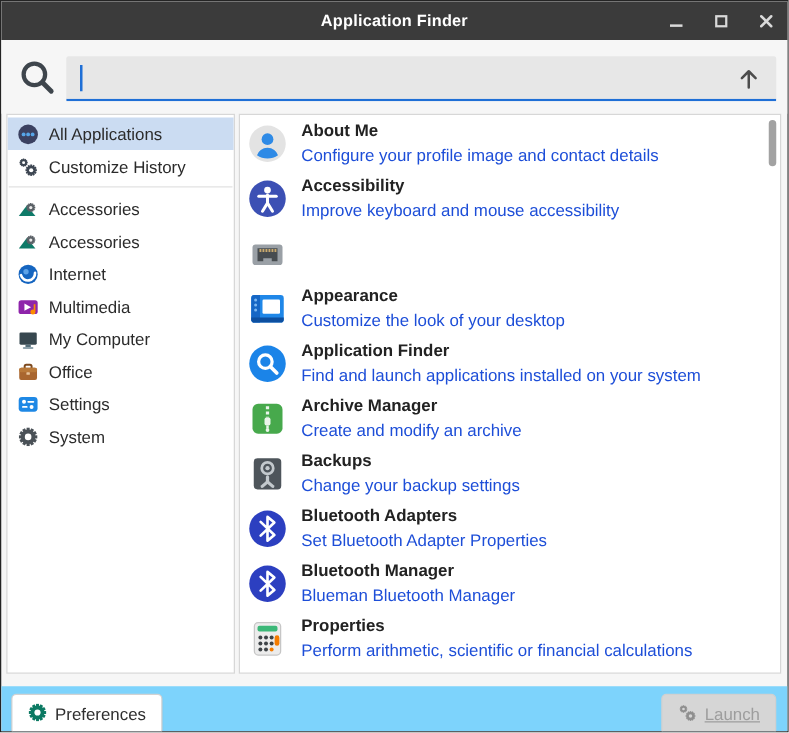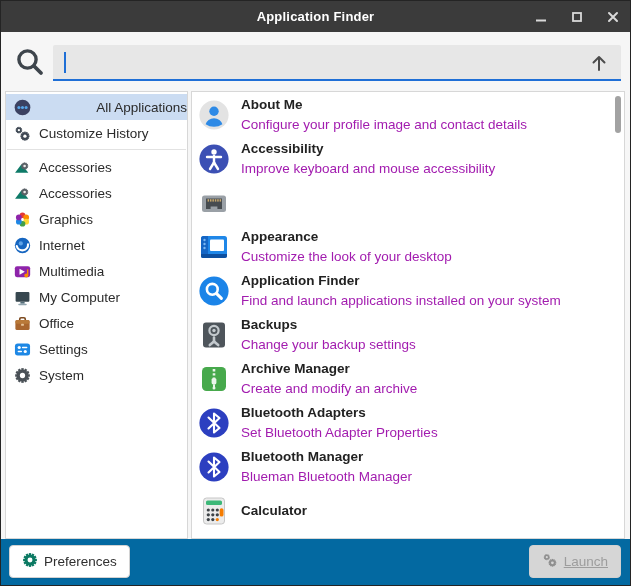--- a/index.html
+++ b/index.html
@@ -20,34 +20,34 @@
   .text-cursor{position:absolute;left:11px;top:7px;width:2px;height:21px;background:#1f6fd6;}
   .entry-up{position:absolute;right:12px;top:8px;}
 
   
   .main{position:absolute;top:90px;left:4px;right:5px;height:448px;display:flex;gap:3px;}
   .panel{background:#ffffff;border:1px solid #d7d7d7;overflow:hidden;}
   .sidebar{width:183px;padding:2px 0;}
   .applist{flex:1;position:relative;padding:1px 0;}
 
   .side-row{display:flex;align-items:center;height:26px;padding-left:7px;gap:8px;cursor:default;}
-  .side-row.selected{background:#cbdcf2;justify-content:space-between;}
+  .side-row.selected{background:#cbdcf2;}
   .side-row .slabel{font-size:13.5px;color:#2b2b2b;white-space:nowrap;}
   .side-sep{height:1px;background:#e2e2e2;margin:3px 1px 4px 1px;}
   .sicon{width:18px;height:18px;display:flex;align-items:center;justify-content:center;flex:0 0 18px;}
 
   .app-row{display:flex;align-items:center;height:44px;padding-left:6px;gap:11px;cursor:default;}
   .aicon{width:32px;height:32px;flex:0 0 32px;display:flex;align-items:center;justify-content:center;}
   .atext{display:flex;flex-direction:column;justify-content:center;line-height:20px;min-width:0;}
   .aname{font-size:13.5px;font-weight:bold;color:#222;white-space:nowrap;}
-  .adesc{font-size:13.5px;color:#a21caf;white-space:nowrap;}
+  .adesc{font-size:13.5px;color:#1d4ed8;white-space:nowrap;}
   .scroll-thumb{position:absolute;right:3px;top:4px;width:6px;height:37px;background:#a2a2a2;border-radius:3px;}
 
   
-  .footer{position:absolute;left:0;right:0;bottom:0;height:46px;background:#0369a1;}
+  .footer{position:absolute;left:0;right:0;bottom:0;height:36px;background:#7dd3fc;}
   .btn{display:inline-flex;align-items:center;gap:6px;height:33px;padding:0 12px;border-radius:4px;font-size:13.5px;}
   .btn-prefs{position:absolute;left:8px;top:6px;background:#ffffff;border:1px solid #d2d2d2;color:#2f2f2f;box-shadow:0 1px 1px rgba(0,0,0,.06);cursor:pointer;}
   .btn-launch{position:absolute;right:9px;top:6px;background:#d6d6d6;border:1px solid #d0d0d0;color:#9d9d9d;text-decoration:underline;}
 </style>
 </head>
 <body>
 
 <div class="window">
 
   <div class="titlebar">
@@ -162,33 +162,20 @@
                 <rect x="9.42" y="3.20" width="1.16" height="6.80" transform="rotate(150 10 6.6)"></rect>
                 <circle cx="10" cy="6.6" r="1.22" fill="#e9e9e9"></circle>
               </g>
             </svg>
           </span>
           <span class="slabel">Accessories</span>
         </div>
         <div class="side-row">
           <span class="sicon">
             <svg width="17" height="17" viewBox="0 0 16 16">
-              <circle cx="8.00" cy="4.00" r="2.7" fill="#e53935"></circle>
-              <circle cx="11.46" cy="6.00" r="2.7" fill="#fb8c00"></circle>
-              <circle cx="11.46" cy="10.00" r="2.7" fill="#fdd835"></circle>
-              <circle cx="8.00" cy="12.00" r="2.7" fill="#43a047"></circle>
-              <circle cx="4.54" cy="10.00" r="2.7" fill="#1e88e5"></circle>
-              <circle cx="4.54" cy="6.00" r="2.7" fill="#8e24aa"></circle>
-            </svg>
-          </span>
-          <span class="slabel">Graphics</span>
-        </div>
-        <div class="side-row">
-          <span class="sicon">
-            <svg width="17" height="17" viewBox="0 0 16 16">
               <circle cx="8" cy="8" r="7.2" fill="#1565c0"></circle>
               <path d="M2.6 8.6 a5.4 5.4 0 0 0 10.6 -1.8" stroke="#ffffff" stroke-width="2" fill="none" stroke-linecap="round"></path>
               <circle cx="6.4" cy="6" r="2" fill="#5ea3e8"></circle>
             </svg>
           </span>
           <span class="slabel">Internet</span>
         </div>
         <div class="side-row">
           <span class="sicon">
             <svg width="17" height="17" viewBox="0 0 16 16">
@@ -326,48 +313,48 @@
             </svg>
           </span>
           <span class="atext">
             <span class="aname">Application Finder</span>
             <span class="adesc">Find and launch applications installed on your system</span>
           </span>
         </div>
         <div class="app-row">
           <span class="aicon">
             <svg width="32" height="32" viewBox="0 0 32 32">
+              <rect x="4" y="4" width="24" height="24" rx="4.5" fill="#47a94c"></rect>
+              <line x1="16" y1="6" x2="16" y2="15" stroke="#eaf5ea" stroke-width="2.6" stroke-dasharray="2.4 1.8"></line>
+              <rect x="13.6" y="15" width="4.8" height="6.4" rx="1.6" fill="#eaf5ea"></rect>
+              <rect x="15" y="21.4" width="2" height="2.6" fill="#eaf5ea"></rect>
+              <circle cx="16" cy="25" r="1.5" fill="#eaf5ea"></circle>
+            </svg>
+          </span>
+          <span class="atext">
+            <span class="aname">Archive Manager</span>
+            <span class="adesc">Create and modify an archive</span>
+          </span>
+        </div>
+        <div class="app-row">
+          <span class="aicon">
+            <svg width="32" height="32" viewBox="0 0 32 32">
               <rect x="5" y="3.5" width="22" height="25" rx="3" fill="#4e555b"></rect>
               <circle cx="16" cy="11.5" r="4.6" fill="none" stroke="#c3c9cd" stroke-width="2.2"></circle>
               <circle cx="16" cy="11.5" r="1.7" fill="#c3c9cd"></circle>
               <g stroke="#c3c9cd" stroke-width="2.6" fill="none" stroke-linecap="round">
                 <path d="M16 18.5 v4"></path>
                 <path d="M16 22.5 l-4.2 3.6"></path>
                 <path d="M16 22.5 l4.2 3.6"></path>
               </g>
             </svg>
           </span>
           <span class="atext">
             <span class="aname">Backups</span>
             <span class="adesc">Change your backup settings</span>
-          </span>
-        </div>
-        <div class="app-row">
-          <span class="aicon">
-            <svg width="32" height="32" viewBox="0 0 32 32">
-              <rect x="4" y="4" width="24" height="24" rx="4.5" fill="#47a94c"></rect>
-              <line x1="16" y1="6" x2="16" y2="15" stroke="#eaf5ea" stroke-width="2.6" stroke-dasharray="2.4 1.8"></line>
-              <rect x="13.6" y="15" width="4.8" height="6.4" rx="1.6" fill="#eaf5ea"></rect>
-              <rect x="15" y="21.4" width="2" height="2.6" fill="#eaf5ea"></rect>
-              <circle cx="16" cy="25" r="1.5" fill="#eaf5ea"></circle>
-            </svg>
-          </span>
-          <span class="atext">
-            <span class="aname">Archive Manager</span>
-            <span class="adesc">Create and modify an archive</span>
           </span>
         </div>
         <div class="app-row">
           <span class="aicon">
             <svg width="32" height="32" viewBox="0 0 32 32">
               <circle cx="16" cy="16" r="14.6" fill="#2c3fc0"></circle>
               <path d="M10.5 10.5 L21.5 21 L16 25.5 V6.5 L21.5 11 L10.5 21.5" stroke="#fff" stroke-width="2.1" fill="none" stroke-linejoin="round" stroke-linecap="round"></path>
             </svg>
           </span>
           <span class="atext">
@@ -400,21 +387,22 @@
                 <circle cx="14.8" cy="19.8" r="1.6"></circle>
                 <circle cx="19.3" cy="19.8" r="1.6"></circle>
                 <circle cx="10.3" cy="24.6" r="1.6"></circle>
                 <circle cx="14.8" cy="24.6" r="1.6"></circle>
               </g>
               <rect x="21.7" y="13.2" width="3.8" height="8.4" rx="1.9" fill="#f57c00"></rect>
               <circle cx="19.3" cy="24.6" r="1.6" fill="#f57c00"></circle>
             </svg>
           </span>
           <span class="atext">
-            <span class="aname">Calculator</span>
+            <span class="aname">Properties</span>
+            <span class="adesc">Perform arithmetic, scientific or financial calculations</span>
           </span>
         </div>
       </div>
   </div>
 
   <div class="footer">
     <button class="btn btn-prefs">
       <span id="prefs-icon-slot"><svg width="16" height="16" viewBox="0 0 16 16">
             <g fill="#0c7a63">
               <circle cx="8" cy="8" r="5.52"></circle>

